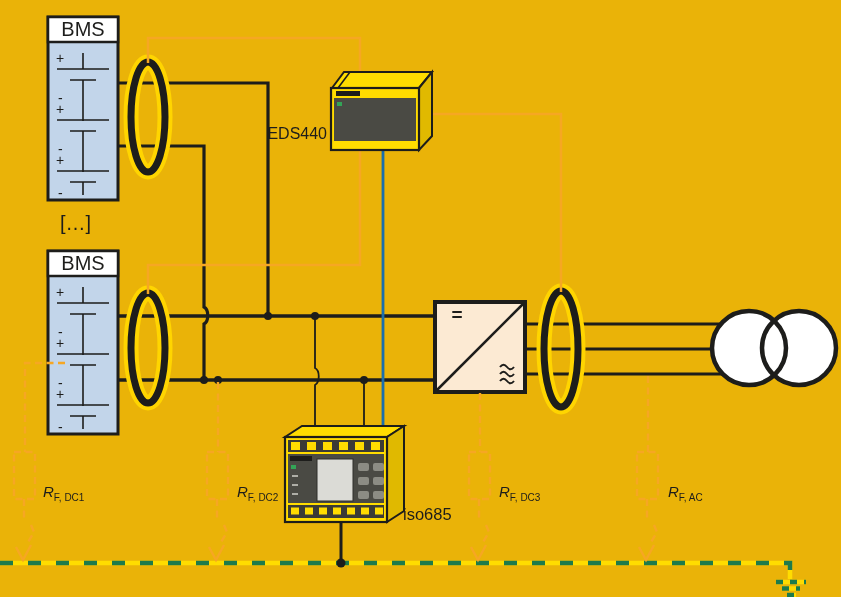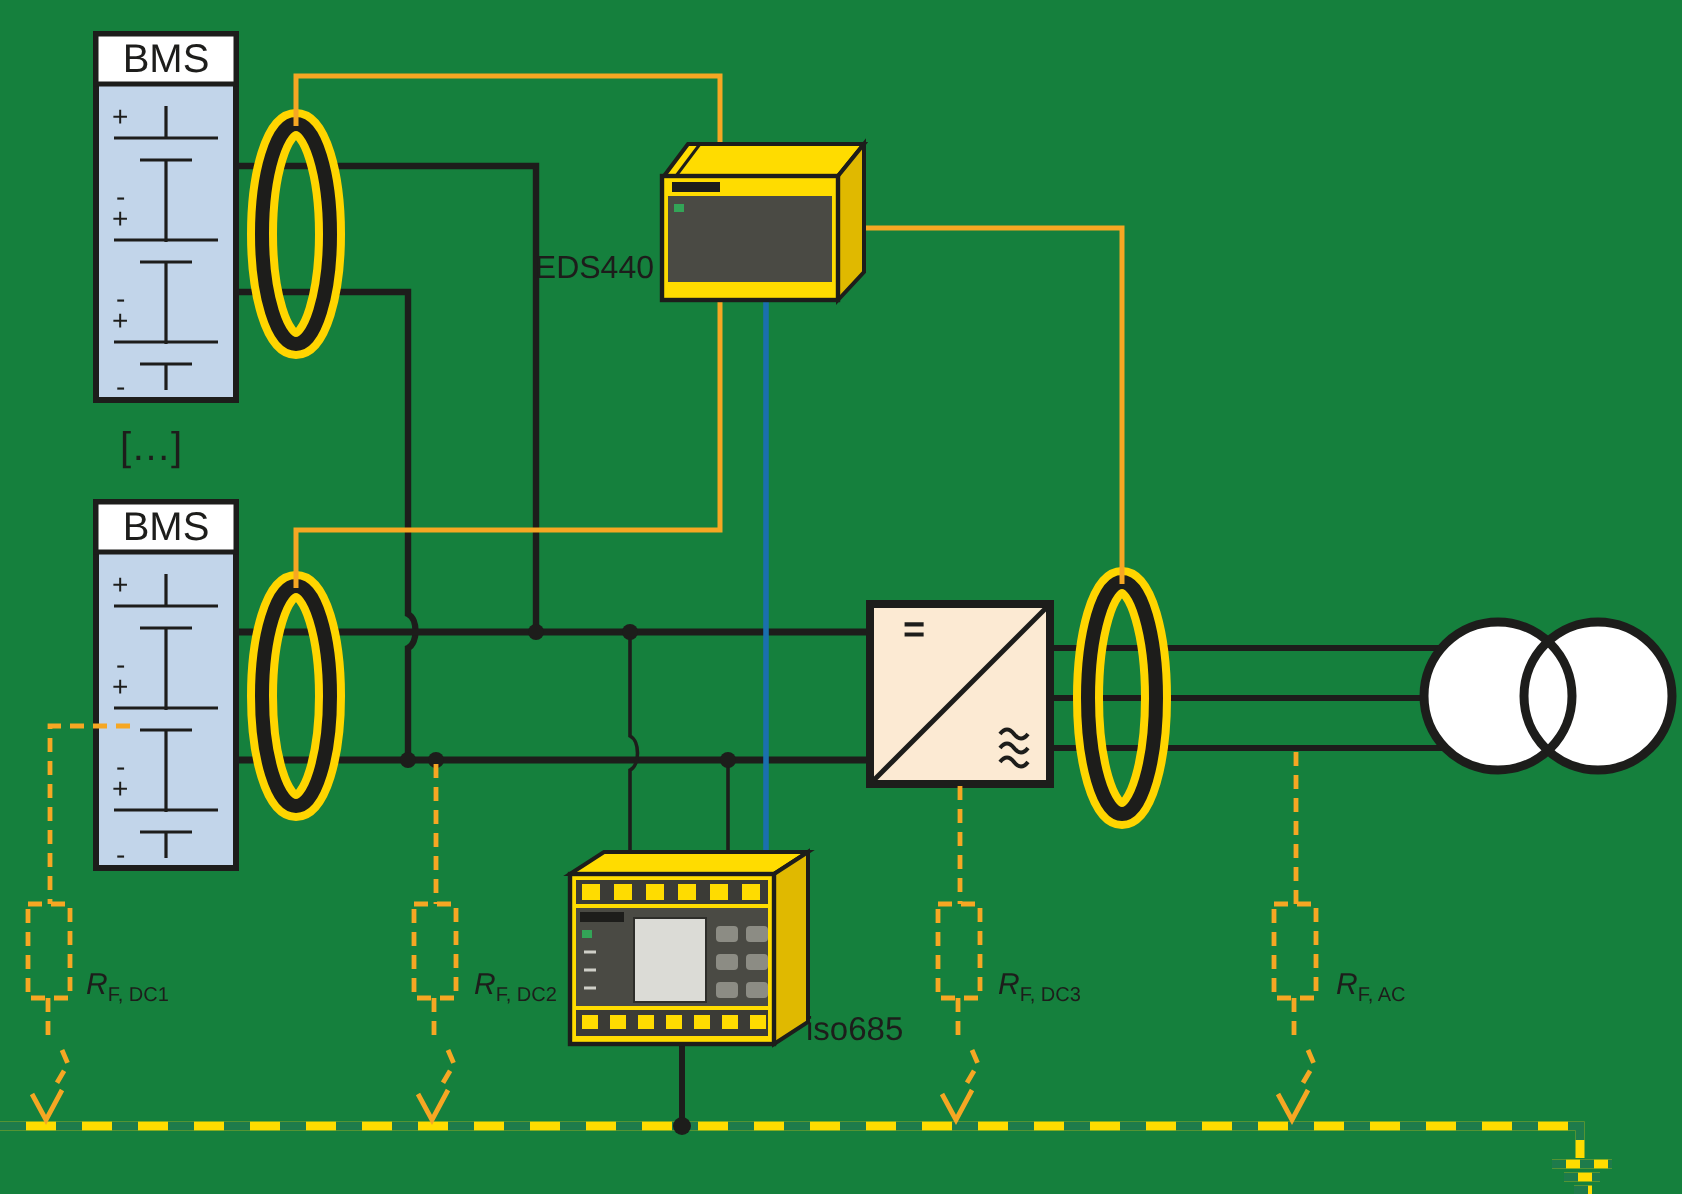--- a/index.html
+++ b/index.html
@@ -1,16 +1,16 @@
 <!DOCTYPE html>
 <html style="--wire-black: #1d1d1b; --wire-orange: #F6A723; --wire-blue: #1A6FAD; --ct-yellow: #FFD500; --device-yellow: #FFDC00; --device-yellow-dark: #E0B900; --device-panel: #4A4A44; --bms-fill: #C2D5EA; --inverter-fill: #FCEAD3; --pe-yellow: #FFDC00; --pe-green: #1E7B4B; --led-green: #33A457;"><head>
 <meta charset="utf-8">
 <style>
   html,body{margin:0;padding:0;background:#ffffff;}
-  .stage{position:relative;width:841px;height:597px;background:#15803d;overflow:hidden;
+  .stage{position:relative;width:841px;height:597px;background:#eab308;overflow:hidden;
          font-family:"Liberation Sans", sans-serif;}
   svg text{font-family:"Liberation Sans", sans-serif;fill:#1d1d1b;}
   
   .wire-black{stroke:var(--wire-black,#1d1d1b);fill:none;}
   .wire-orange{stroke:var(--wire-orange,#F6A723);fill:none;}
   .wire-blue{stroke:var(--wire-blue,#1A6FAD);fill:none;}
   .dashed{stroke:var(--wire-orange,#F6A723);fill:none;stroke-dasharray:7 4.5;}
   .ct-glow{stroke:var(--ct-yellow,#FFD500);fill:none;}
   .ct-core{stroke:var(--wire-black,#1d1d1b);fill:none;}
   .dev-yellow{fill:var(--device-yellow,#FFDC00);stroke:var(--wire-black,#1d1d1b);}

